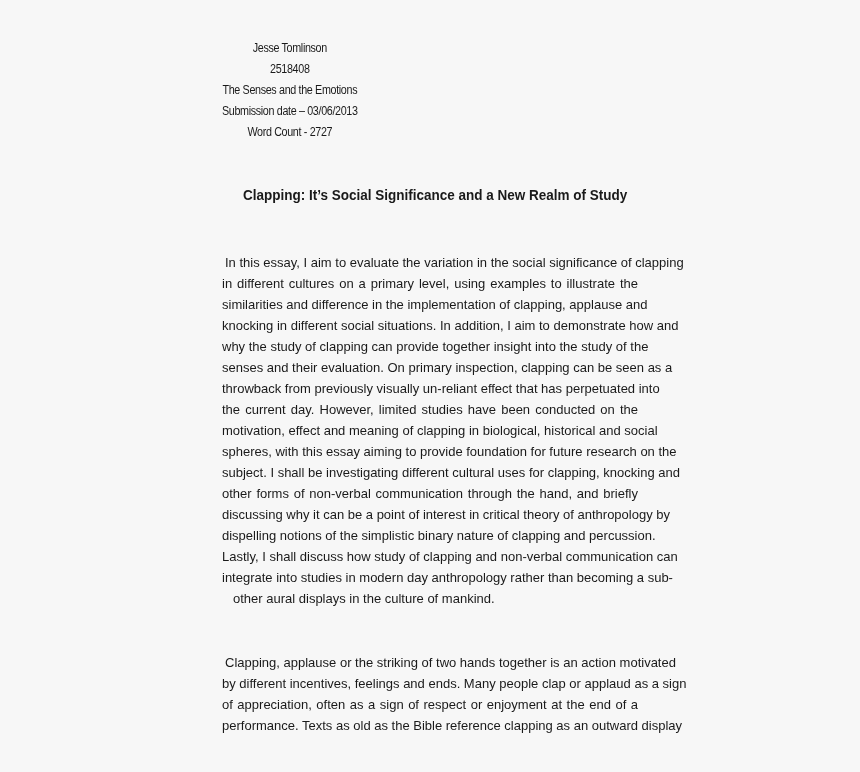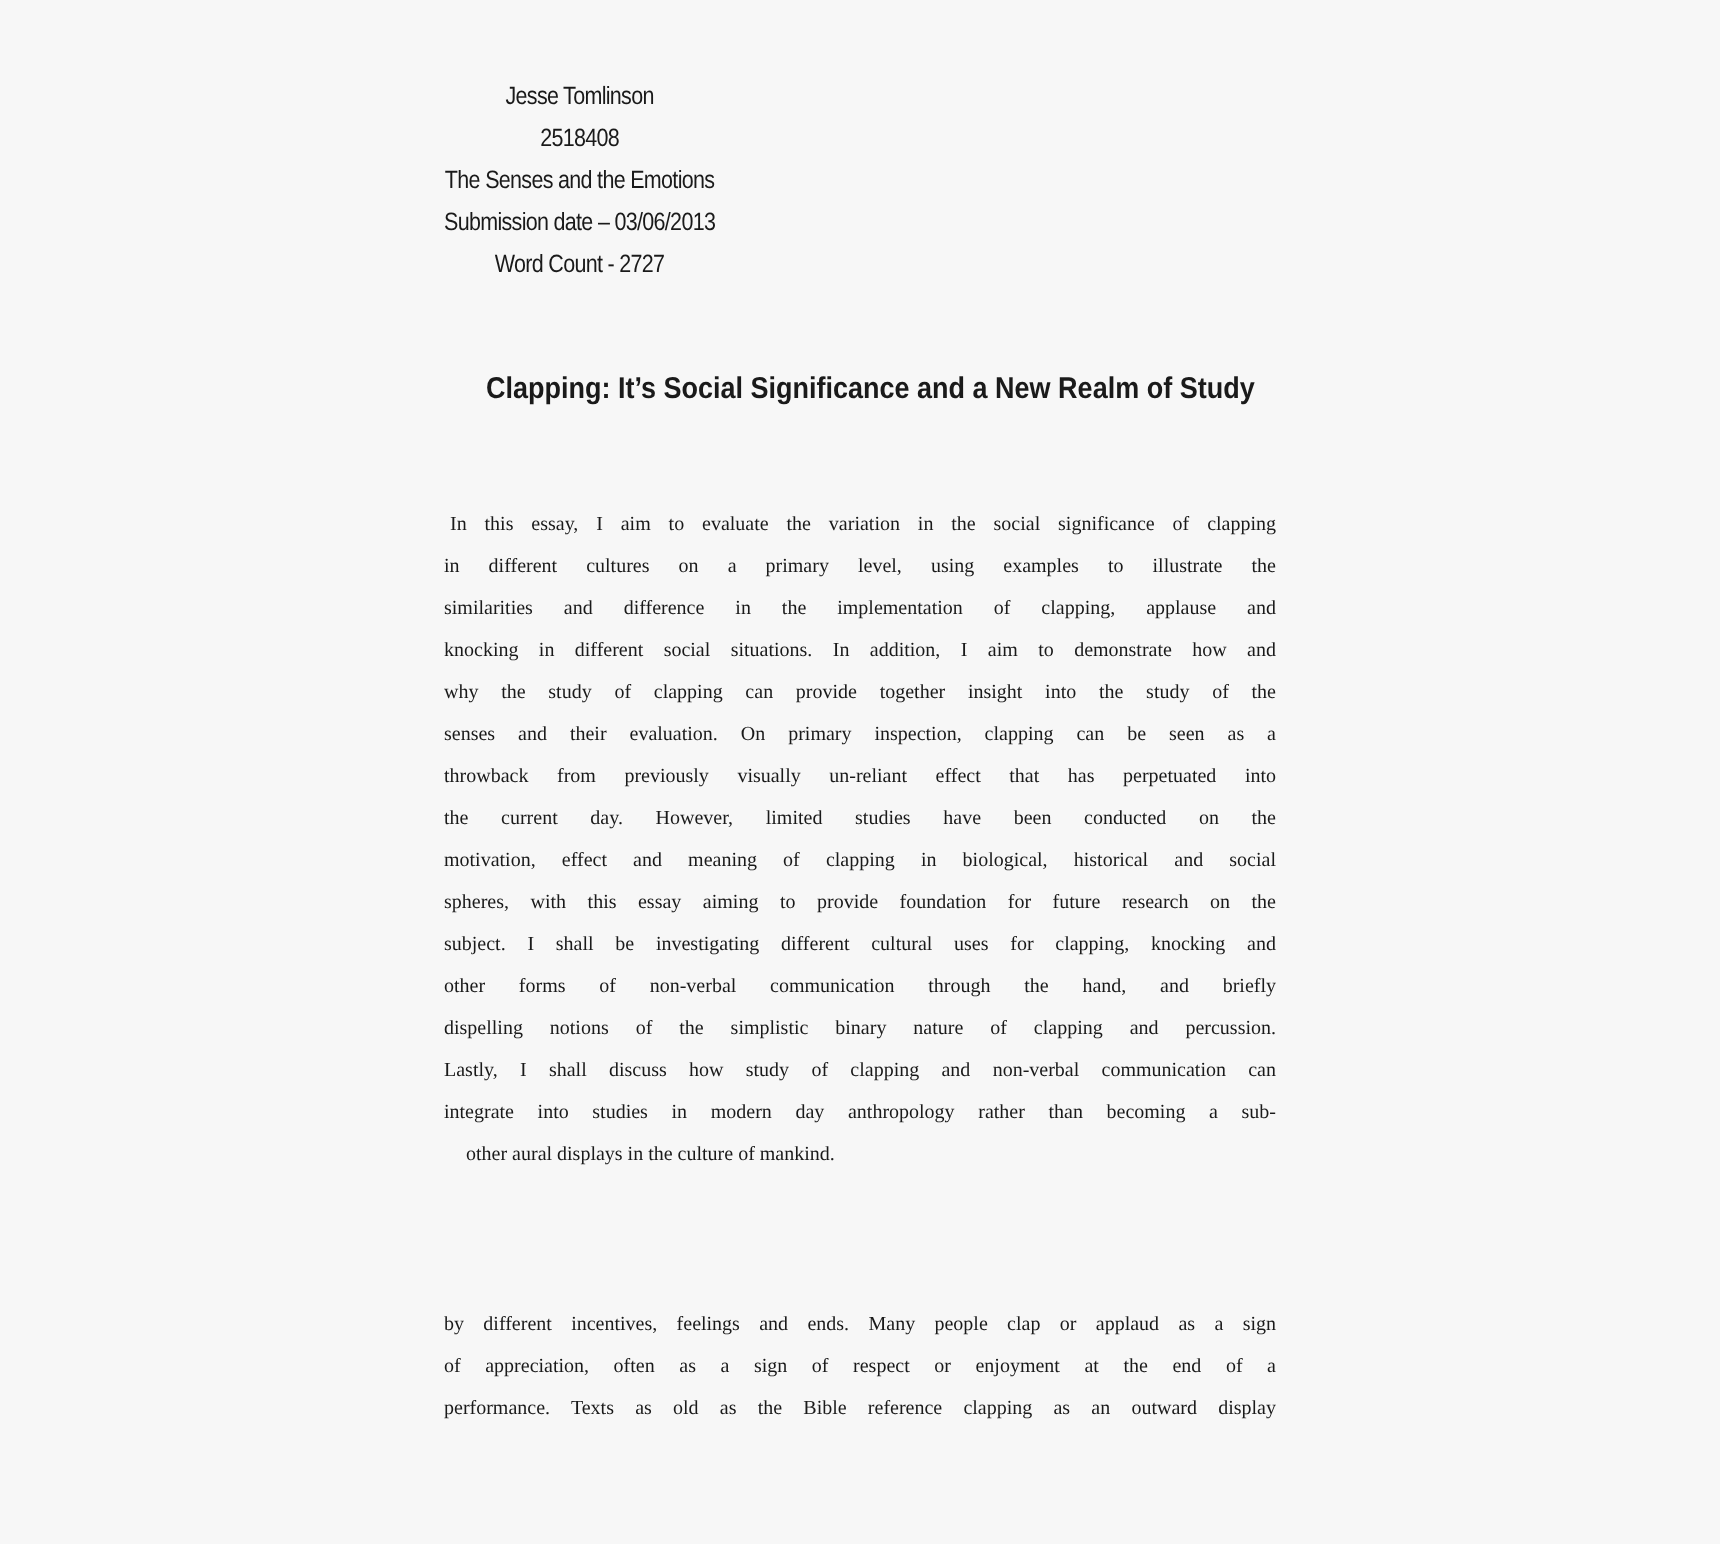--- a/index.html
+++ b/index.html
@@ -16,22 +16,22 @@
     white-space: nowrap;
   }
   .title {
     position: absolute; left: 243px; top: 184px; width: 375px;
     font-family: "Liberation Sans", sans-serif; font-weight: bold;
     font-size: 15px; line-height: 22px; white-space: nowrap;
     transform: scaleX(0.9); transform-origin: left center;
   }
   .para { position: absolute; left: 222px; width: 416px; }
   .line {
-    font-family: Liberation Serif, serif;
-    font-size: 10px; line-height: 21px; height: 21px;
+    font-family: Liberation Sans, sans-serif;
+    font-size: 13px; line-height: 21px; height: 21px;
     text-align: justify; text-align-last: justify;
     white-space: nowrap; overflow: visible;
   }
   .line.last { text-align-last: left; margin-left: 11px; }
   .line.indent { padding-left: 3px; }
 </style>
 </head>
 <body>
 
 <div class="meta">
@@ -50,23 +50,25 @@
   <div class="line">similarities and difference in the implementation of clapping, applause and</div>
   <div class="line">knocking in different social situations. In addition, I aim to demonstrate how and</div>
   <div class="line">why the study of clapping can provide together insight into the study of the</div>
   <div class="line">senses and their evaluation. On primary inspection, clapping can be seen as a</div>
   <div class="line">throwback from previously visually un-reliant effect that has perpetuated into</div>
   <div class="line">the current day. However, limited studies have been conducted on the</div>
   <div class="line">motivation, effect and meaning of clapping in biological, historical and social</div>
   <div class="line">spheres, with this essay aiming to provide foundation for future research on the</div>
   <div class="line">subject. I shall be investigating different cultural uses for clapping, knocking and</div>
   <div class="line">other forms of non-verbal communication through the hand, and briefly</div>
+  <div class="line">discussing why it can be a point of interest in critical theory of anthropology by</div>
   <div class="line">dispelling notions of the simplistic binary nature of clapping and percussion.</div>
   <div class="line">Lastly, I shall discuss how study of clapping and non-verbal communication can</div>
   <div class="line">integrate into studies in modern day anthropology rather than becoming a sub-</div>
   <div class="line last">other aural displays in the culture of mankind.</div>
 </div>
 
 <div class="para" style="top:652px;">
+  <div class="line indent">Clapping, applause or the striking of two hands together is an action motivated</div>
   <div class="line">by different incentives, feelings and ends. Many people clap or applaud as a sign</div>
   <div class="line">of appreciation, often as a sign of respect or enjoyment at the end of a</div>
   <div class="line">performance. Texts as old as the Bible reference clapping as an outward display</div>
 </div>
 
 </body></html>

